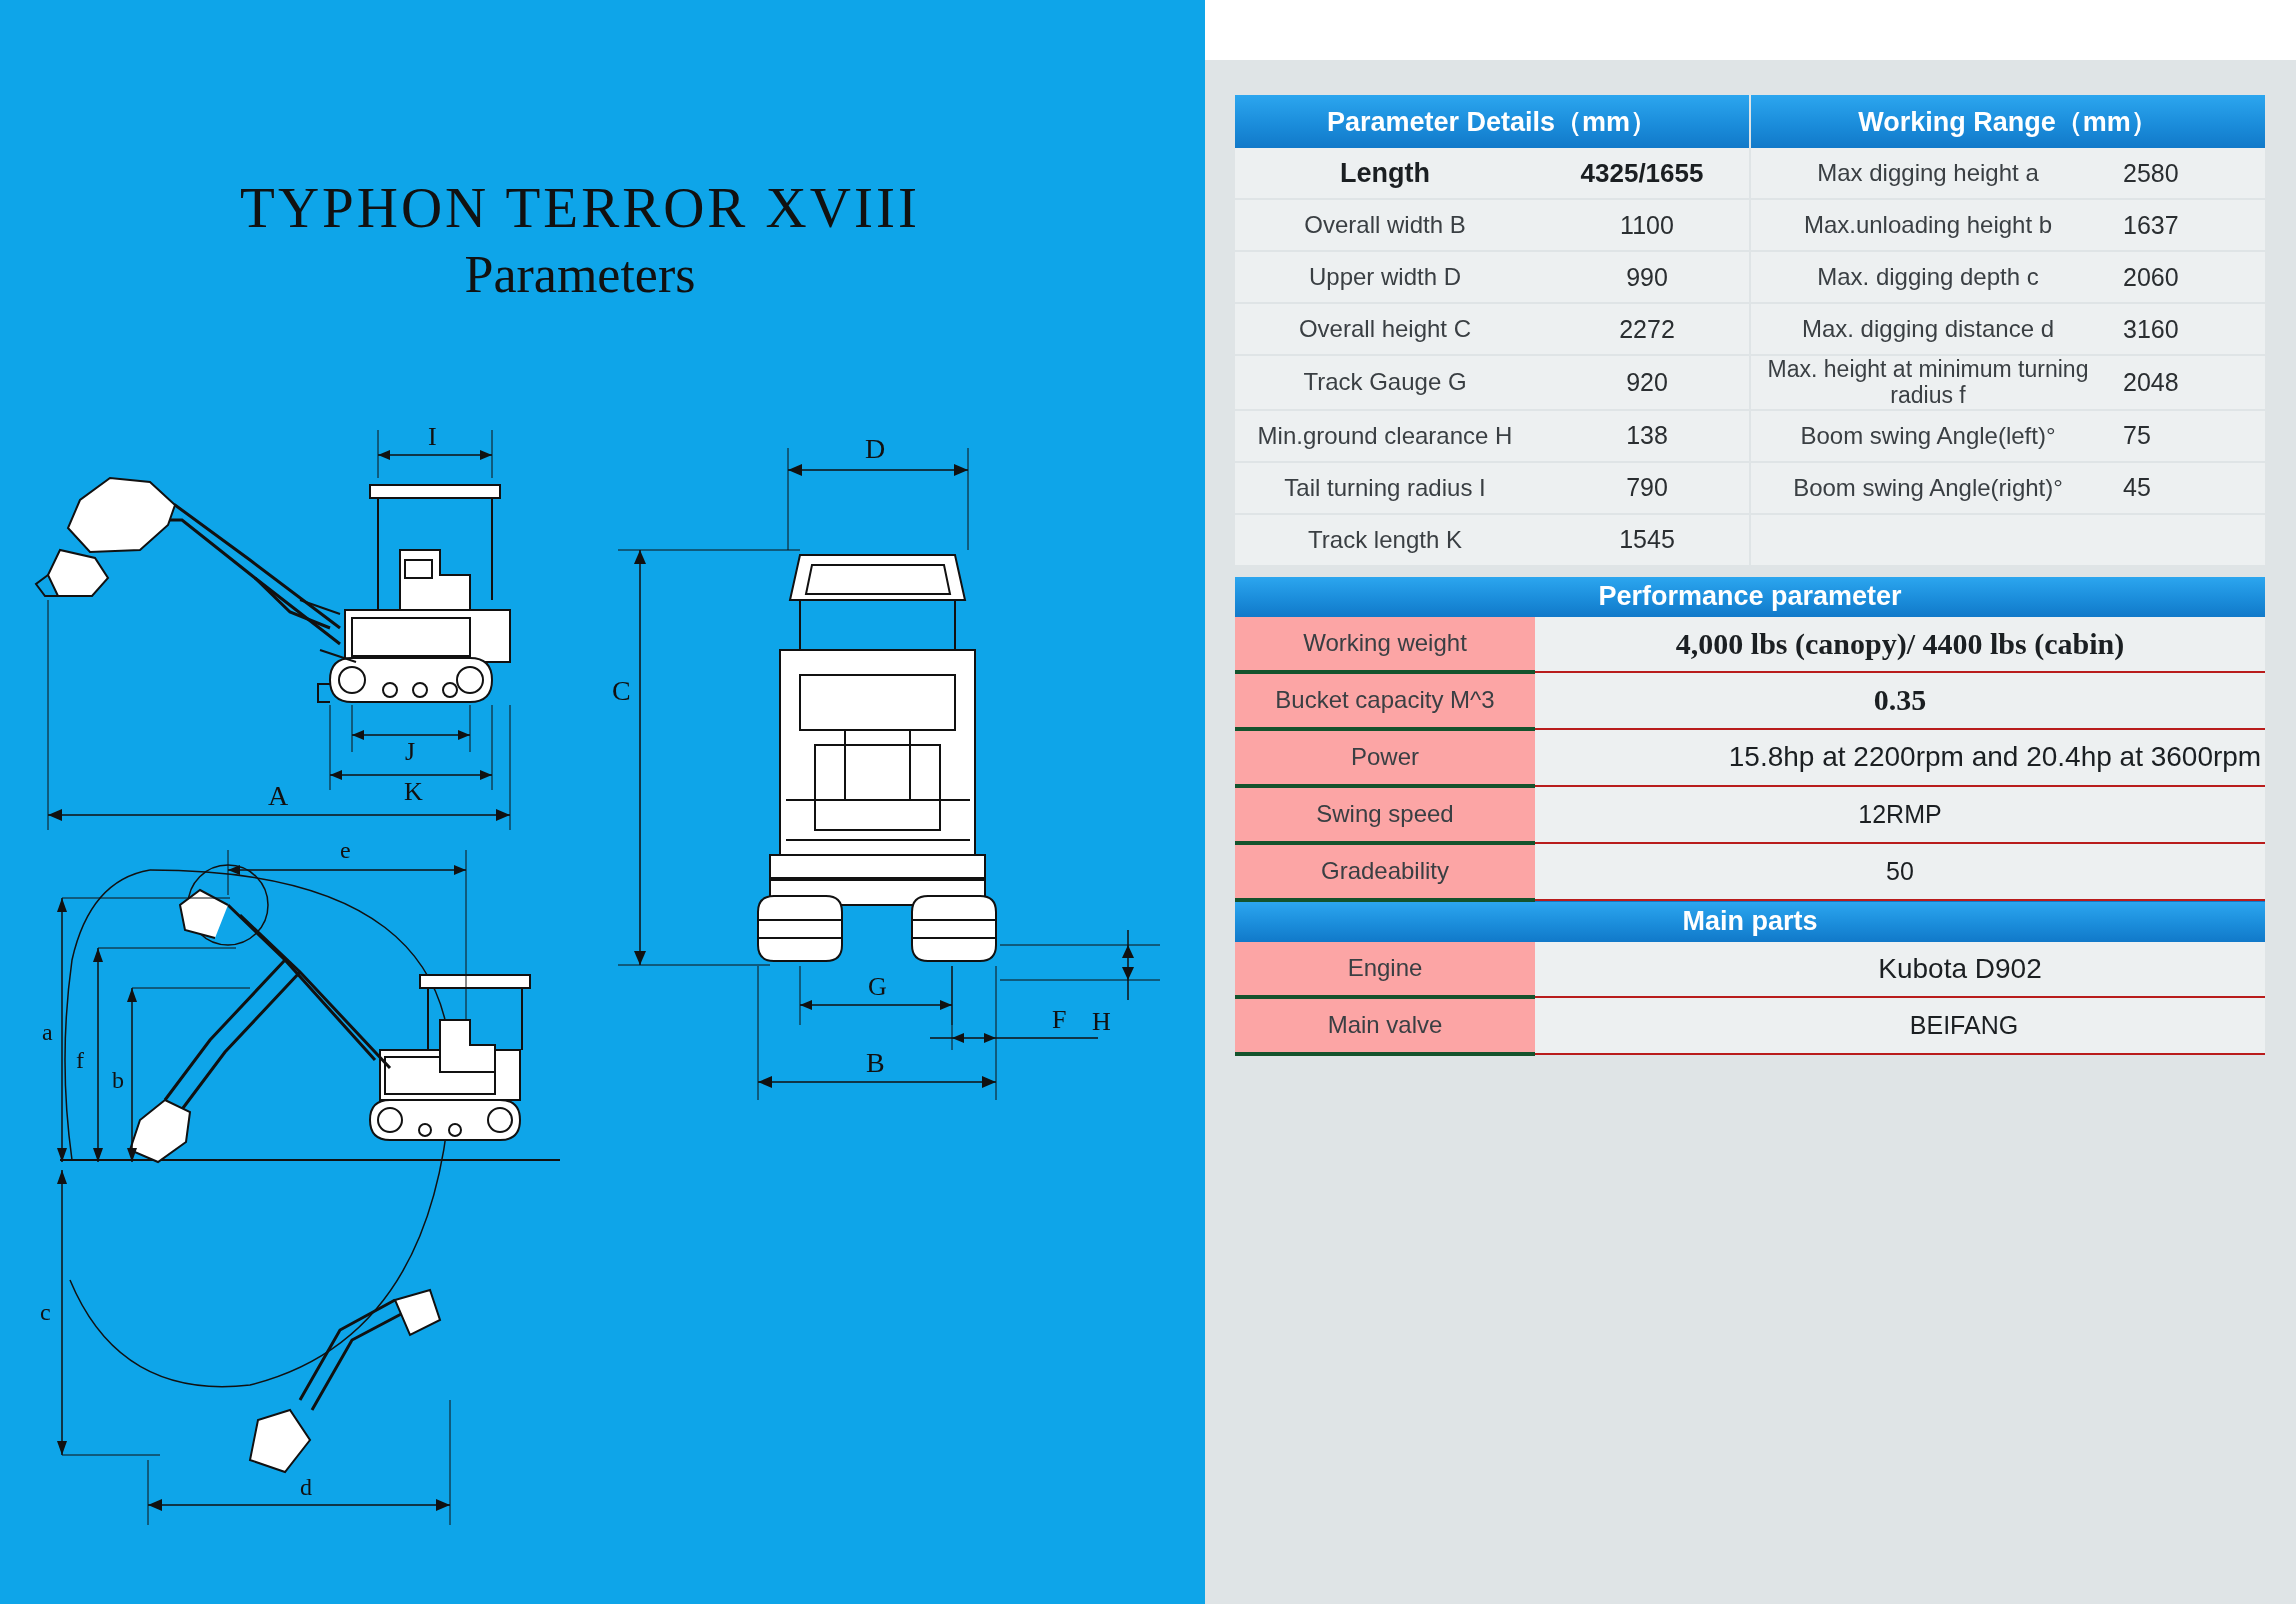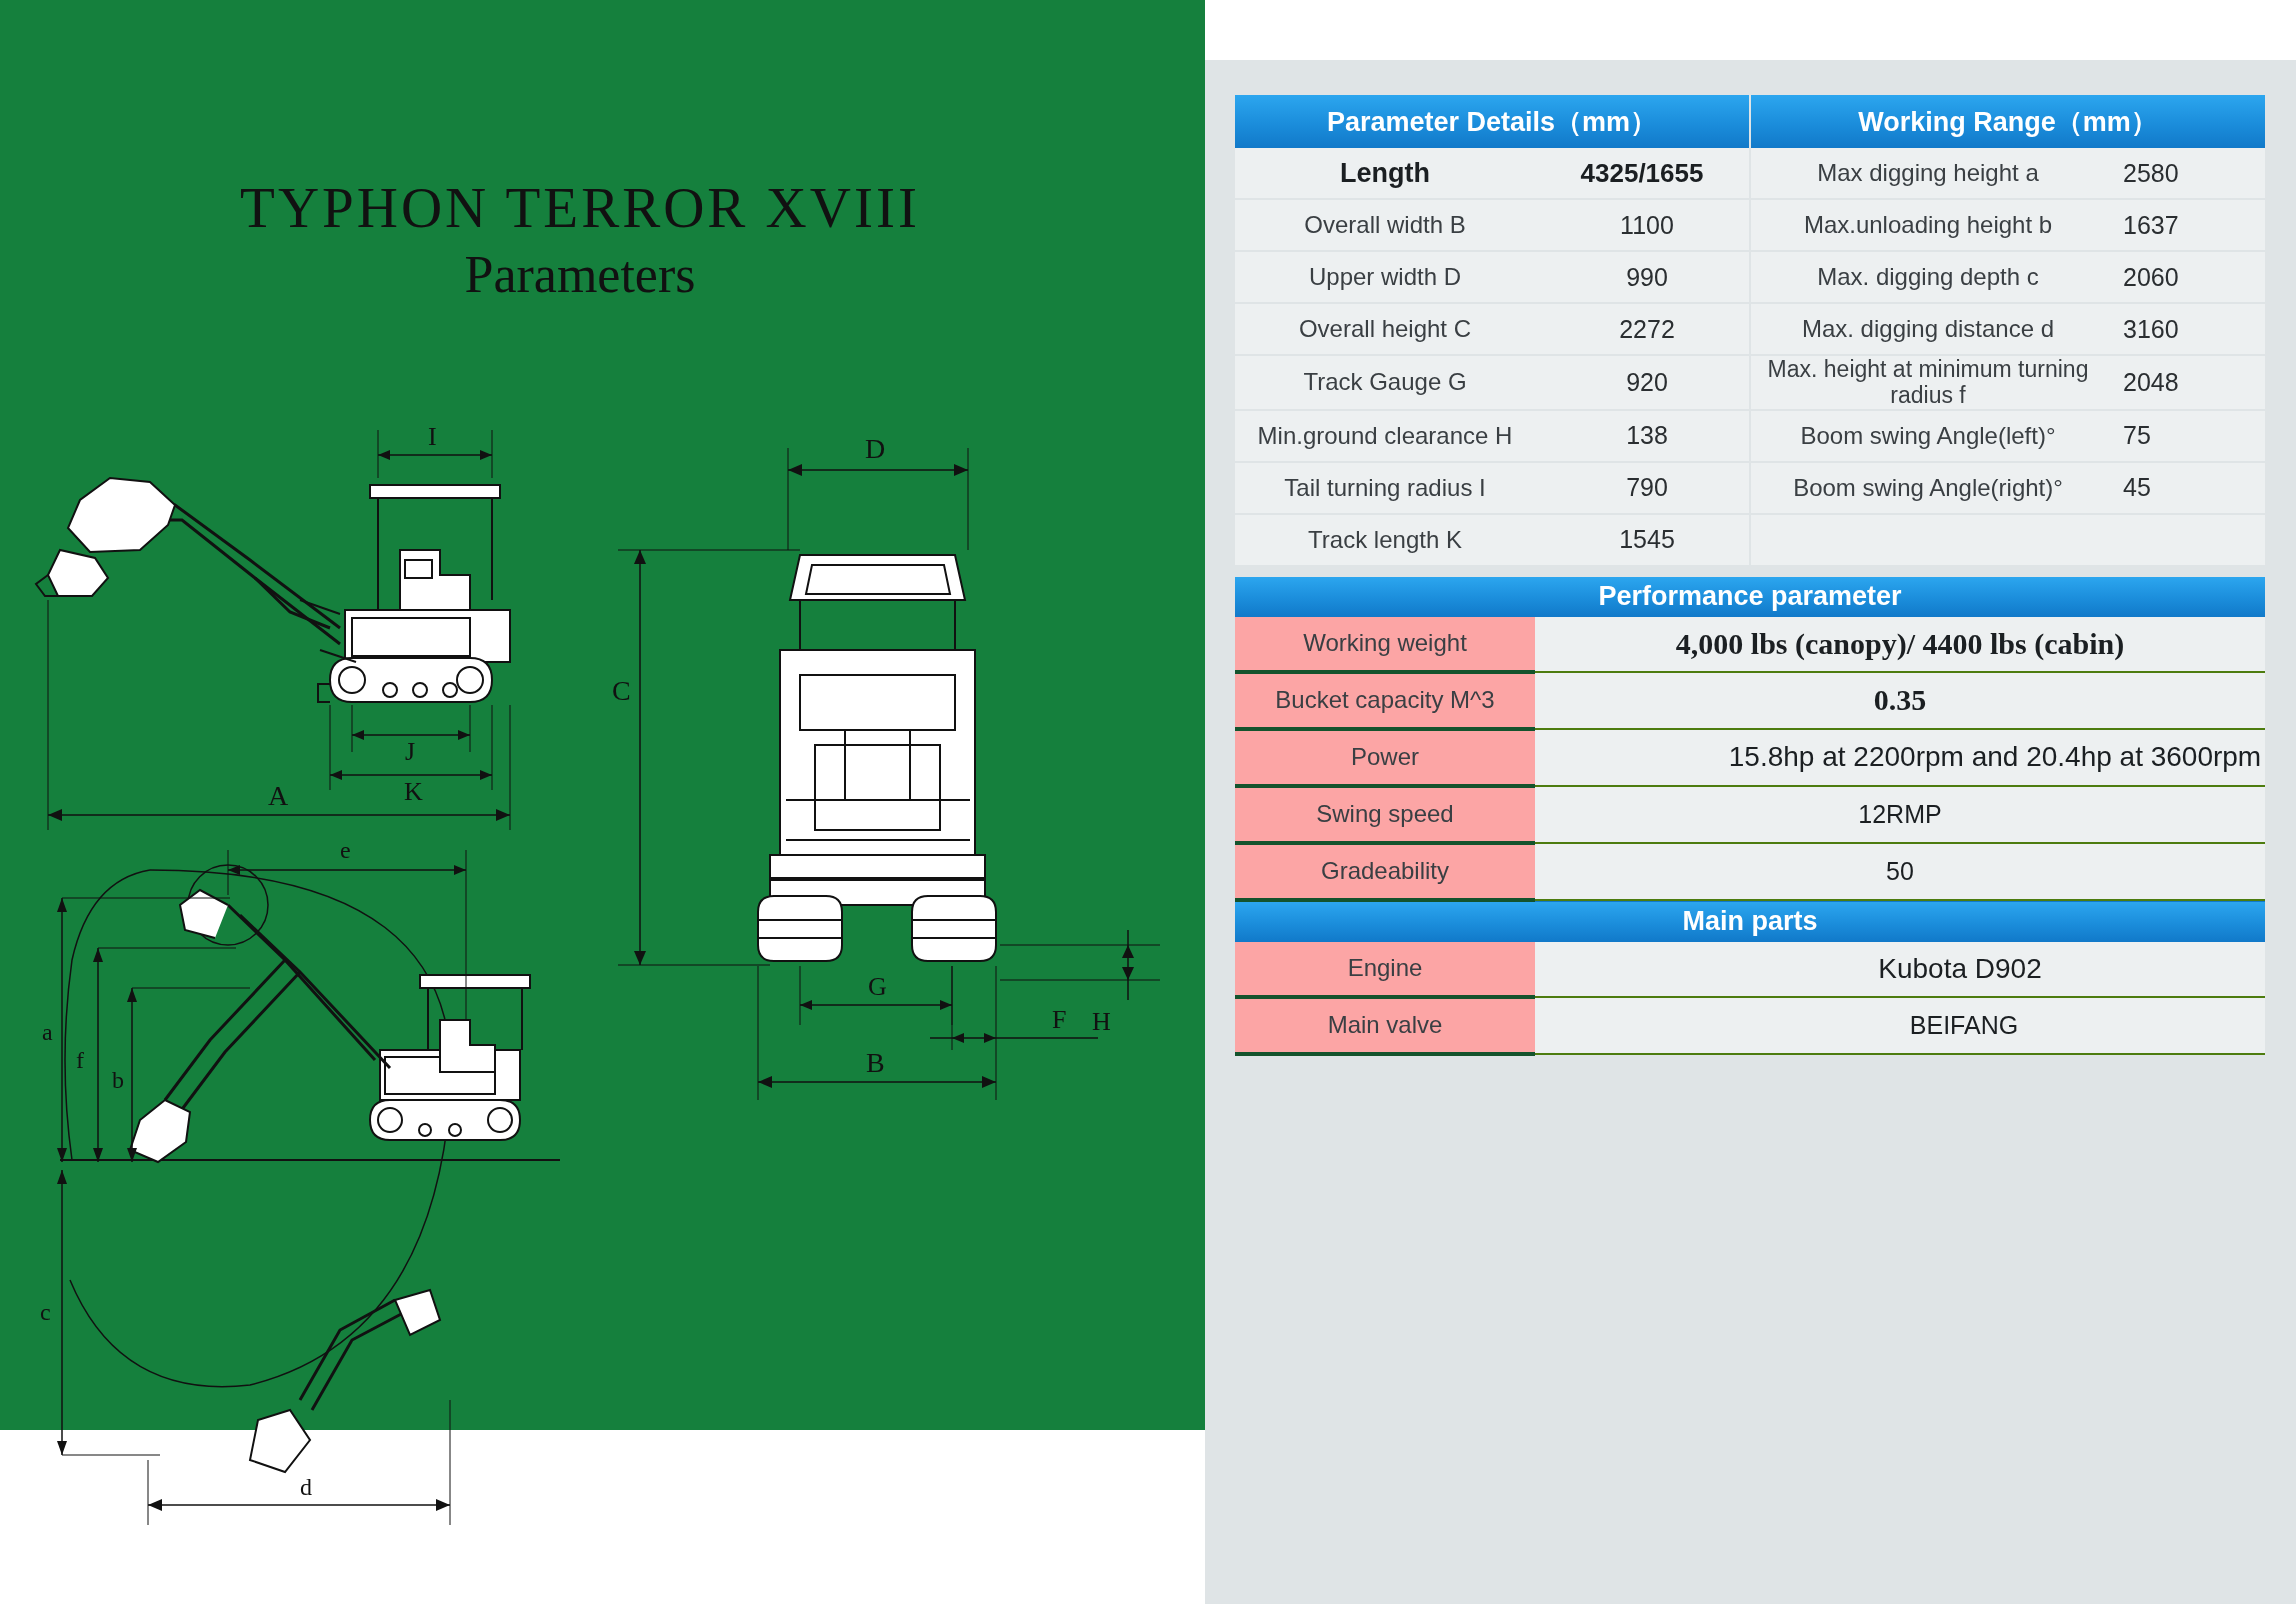--- a/index.html
+++ b/index.html
@@ -18,22 +18,22 @@
     width: 2296px;
     height: 1604px;
     background: #ffffff;
   }
 
   
   .left-pane {
     position: absolute;
     left: 0; top: 0;
     width: 1205px;
-    height: 1430px;
-    background: #15803d;
+    height: 1604px;
+    background: #0ea5e9;
   }
   .title-block {
     position: absolute;
     left: 0;
     top: 175px;
     width: 1160px;
     text-align: center;
     font-family: "Liberation Serif", serif;
     color: #111;
   }
@@ -146,21 +146,21 @@
     padding-left: 16px;
     border-bottom: 4px solid #14532d;
     width: 300px;
   }
   .perf-val {
     background: #edf0f1;
     color: #1b1f22;
     font-size: 27px;
     height: 53px;
     padding-left: 20px;
-    border-bottom: 2px solid #4d7c0f;
+    border-bottom: 2px solid #b91c1c;
   }
   .perf-val.serif-bold {
     font-family: "Liberation Serif", serif;
     font-weight: bold;
     font-size: 30px;
   }
   .perf-val.small {
     font-size: 25px;
   }
   .perf-val.center-ish {

